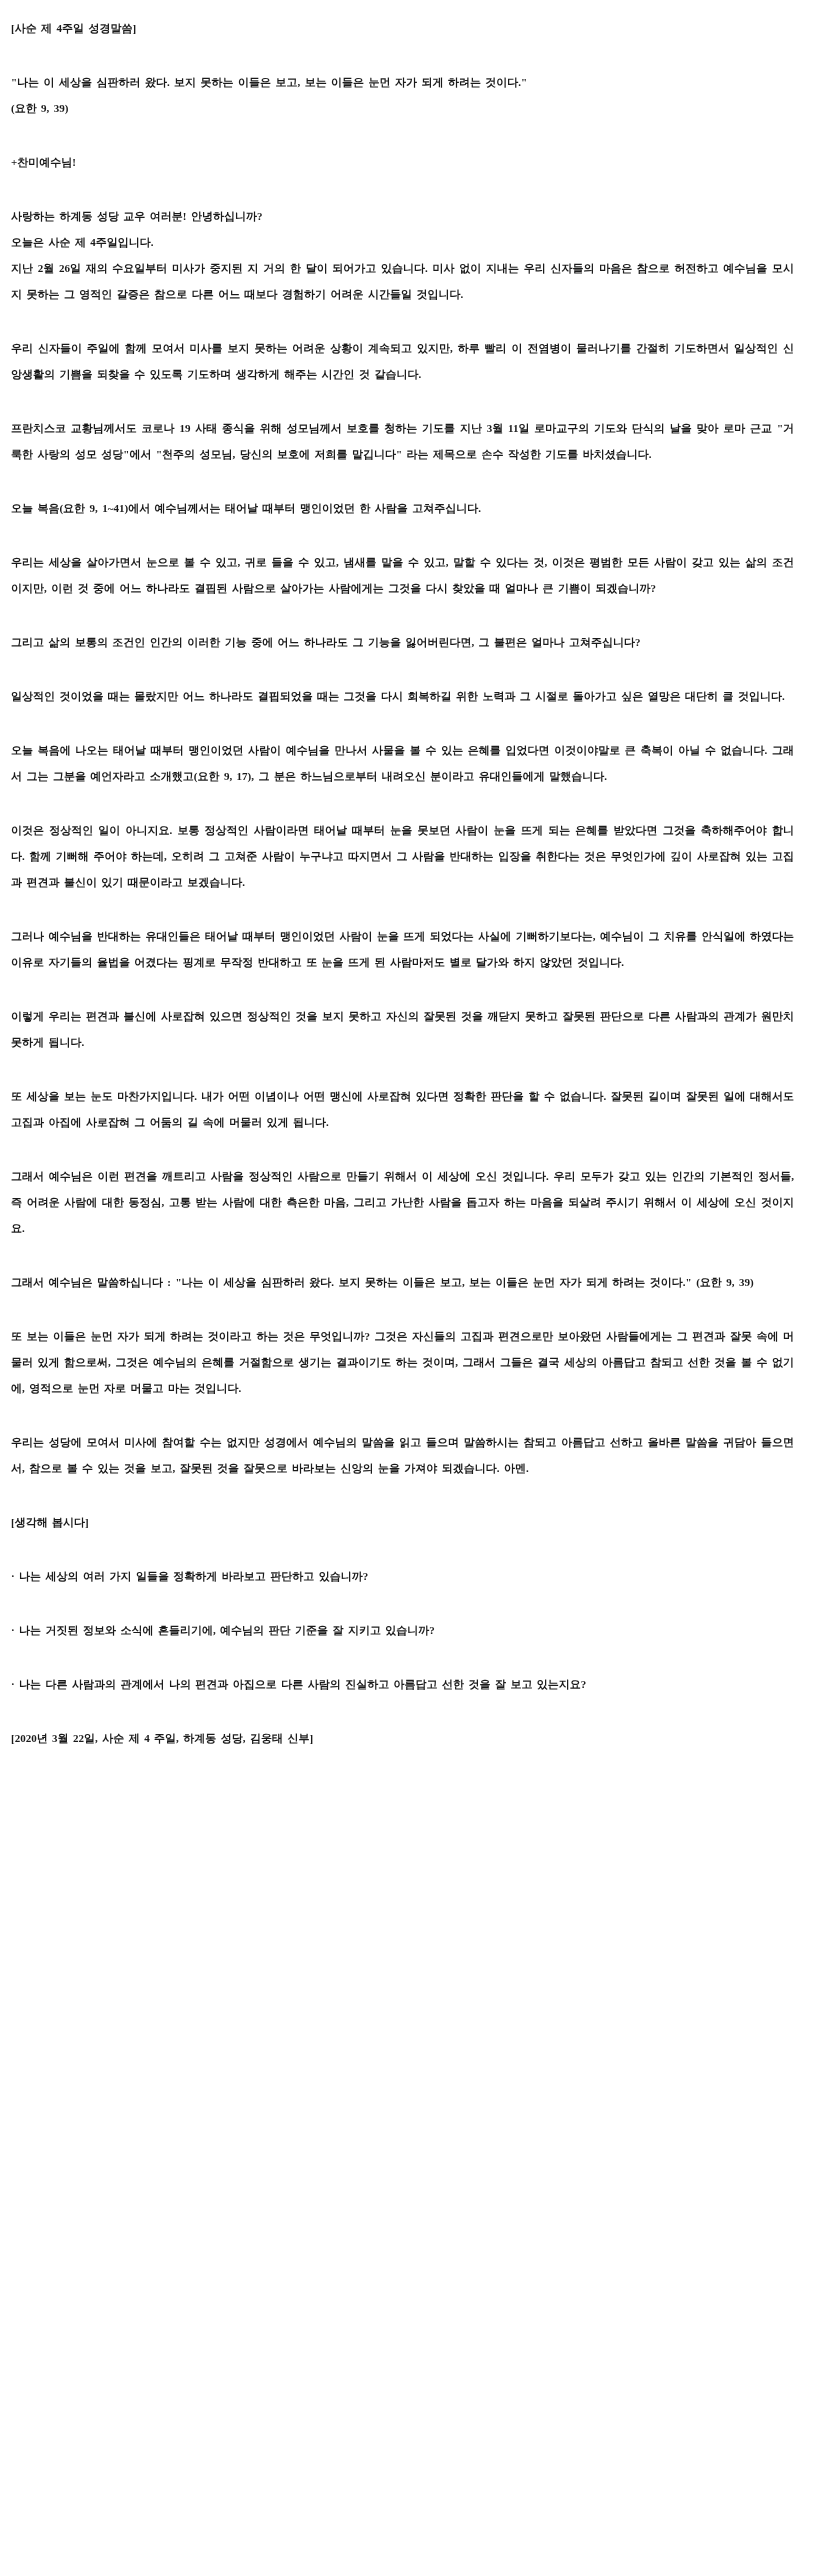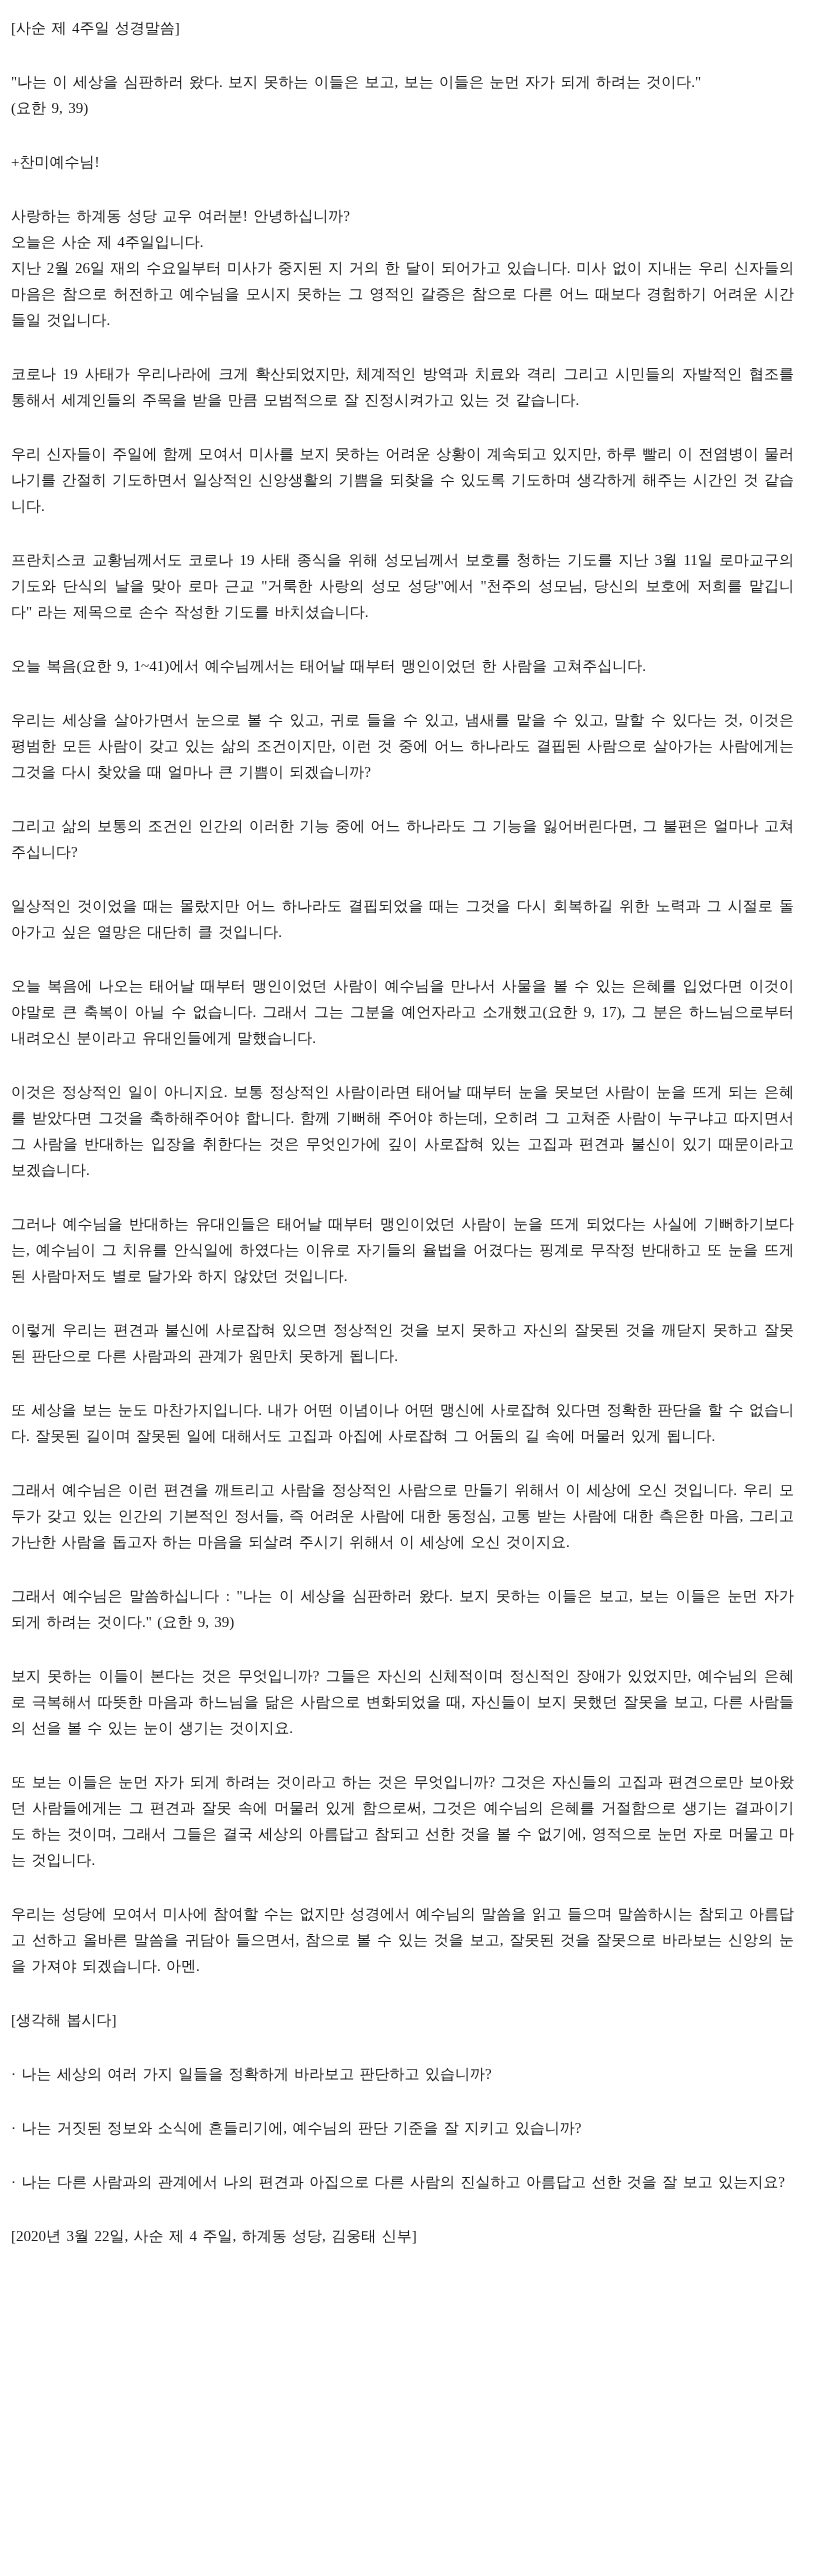--- a/index.html
+++ b/index.html
@@ -15,22 +15,22 @@
     background: #ffffff;
     color: #1a1a1a;
     font-family: "Liberation Serif", "DejaVu Serif", serif;
     font-size: 17px;
     line-height: 26px;
     word-spacing: 1.7px;
   }
   .page h1, .page h2, .page p {
     margin: 28px 0 0 0;
     padding: 0;
-    font-size: 15px;
-    font-weight: normal;
+    font-size: 11px;
+    font-weight: bold;
     white-space: pre-wrap;
     text-align: justify;
   }
   .page h1:first-child {
     margin-top: 0;
   }
   .body-paragraphs p, .reflection-questions p {
     margin: 28px 15px 0 0;
   }
   .doc-footer {
@@ -47,35 +47,33 @@
 
   <p>"나는 이 세상을 심판하러 왔다. 보지 못하는 이들은 보고, 보는 이들은 눈먼 자가 되게 하려는 것이다."
 (요한 9, 39)</p>
 
   <p>+찬미예수님!</p>
 
   <div class="body-paragraphs">
       <p>사랑하는 하계동 성당 교우 여러분! 안녕하십니까?
 오늘은 사순 제 4주일입니다.
 지난 2월 26일 재의 수요일부터 미사가 중지된 지 거의 한 달이 되어가고 있습니다. 미사 없이 지내는 우리 신자들의 마음은 참으로 허전하고 예수님을 모시지 못하는 그 영적인 갈증은 참으로 다른 어느 때보다 경험하기 어려운 시간들일 것입니다.</p>
-      <p>코로나 19 사태가 우리나라에 크게 확산되었지만, 체계적인 방역과 치료와 격리 그리고 시민들의 자발적인 협조를 통해서 세계인들의 주목을 받을 만큼 모범적으로 잘 진정시켜가고 있는 것 같습니다.</p>
       <p>우리 신자들이 주일에 함께 모여서 미사를 보지 못하는 어려운 상황이 계속되고 있지만, 하루 빨리 이 전염병이 물러나기를 간절히 기도하면서 일상적인 신앙생활의 기쁨을 되찾을 수 있도록 기도하며 생각하게 해주는 시간인 것 같습니다.</p>
       <p>프란치스코 교황님께서도 코로나 19 사태 종식을 위해 성모님께서 보호를 청하는 기도를 지난 3월 11일 로마교구의 기도와 단식의 날을 맞아 로마 근교 "거룩한 사랑의 성모 성당"에서 "천주의 성모님, 당신의 보호에 저희를 맡깁니다" 라는 제목으로 손수 작성한 기도를 바치셨습니다.</p>
       <p>오늘 복음(요한 9, 1~41)에서 예수님께서는 태어날 때부터 맹인이었던 한 사람을 고쳐주십니다.</p>
       <p>우리는 세상을 살아가면서 눈으로 볼 수 있고, 귀로 들을 수 있고, 냄새를 맡을 수 있고, 말할 수 있다는 것, 이것은 평범한 모든 사람이 갖고 있는 삶의 조건이지만, 이런 것 중에 어느 하나라도 결핍된 사람으로 살아가는 사람에게는 그것을 다시 찾았을 때 얼마나 큰 기쁨이 되겠습니까?</p>
       <p>그리고 삶의 보통의 조건인 인간의 이러한 기능 중에 어느 하나라도 그 기능을 잃어버린다면, 그 불편은 얼마나 고쳐주십니다?</p>
       <p>일상적인 것이었을 때는 몰랐지만 어느 하나라도 결핍되었을 때는 그것을 다시 회복하길 위한 노력과 그 시절로 돌아가고 싶은 열망은 대단히 클 것입니다.</p>
       <p>오늘 복음에 나오는 태어날 때부터 맹인이었던 사람이 예수님을 만나서 사물을 볼 수 있는 은혜를 입었다면 이것이야말로 큰 축복이 아닐 수 없습니다. 그래서 그는 그분을 예언자라고 소개했고(요한 9, 17), 그 분은 하느님으로부터 내려오신 분이라고 유대인들에게 말했습니다.</p>
       <p>이것은 정상적인 일이 아니지요. 보통 정상적인 사람이라면 태어날 때부터 눈을 못보던 사람이 눈을 뜨게 되는 은혜를 받았다면 그것을 축하해주어야 합니다. 함께 기뻐해 주어야 하는데, 오히려 그 고쳐준 사람이 누구냐고 따지면서 그 사람을 반대하는 입장을 취한다는 것은 무엇인가에 깊이 사로잡혀 있는 고집과 편견과 불신이 있기 때문이라고 보겠습니다.</p>
       <p>그러나 예수님을 반대하는 유대인들은 태어날 때부터 맹인이었던 사람이 눈을 뜨게 되었다는 사실에 기뻐하기보다는, 예수님이 그 치유를 안식일에 하였다는 이유로 자기들의 율법을 어겼다는 핑계로 무작정 반대하고 또 눈을 뜨게 된 사람마저도 별로 달가와 하지 않았던 것입니다.</p>
       <p>이렇게 우리는 편견과 불신에 사로잡혀 있으면 정상적인 것을 보지 못하고 자신의 잘못된 것을 깨닫지 못하고 잘못된 판단으로 다른 사람과의 관계가 원만치 못하게 됩니다.</p>
       <p>또 세상을 보는 눈도 마찬가지입니다. 내가 어떤 이념이나 어떤 맹신에 사로잡혀 있다면 정확한 판단을 할 수 없습니다. 잘못된 길이며 잘못된 일에 대해서도 고집과 아집에 사로잡혀 그 어둠의 길 속에 머물러 있게 됩니다.</p>
       <p>그래서 예수님은 이런 편견을 깨트리고 사람을 정상적인 사람으로 만들기 위해서 이 세상에 오신 것입니다. 우리 모두가 갖고 있는 인간의 기본적인 정서들, 즉 어려운 사람에 대한 동정심, 고통 받는 사람에 대한 측은한 마음, 그리고 가난한 사람을 돕고자 하는 마음을 되살려 주시기 위해서 이 세상에 오신 것이지요.</p>
       <p>그래서 예수님은 말씀하십니다 : "나는 이 세상을 심판하러 왔다. 보지 못하는 이들은 보고, 보는 이들은 눈먼 자가 되게 하려는 것이다." (요한 9, 39)</p>
-      <p>보지 못하는 이들이 본다는 것은 무엇입니까? 그들은 자신의 신체적이며 정신적인 장애가 있었지만, 예수님의 은혜로 극복해서 따뜻한 마음과 하느님을 닮은 사람으로 변화되었을 때, 자신들이 보지 못했던 잘못을 보고, 다른 사람들의 선을 볼 수 있는 눈이 생기는 것이지요.</p>
       <p>또 보는 이들은 눈먼 자가 되게 하려는 것이라고 하는 것은 무엇입니까? 그것은 자신들의 고집과 편견으로만 보아왔던 사람들에게는 그 편견과 잘못 속에 머물러 있게 함으로써, 그것은 예수님의 은혜를 거절함으로 생기는 결과이기도 하는 것이며, 그래서 그들은 결국 세상의 아름답고 참되고 선한 것을 볼 수 없기에, 영적으로 눈먼 자로 머물고 마는 것입니다.</p>
       <p>우리는 성당에 모여서 미사에 참여할 수는 없지만 성경에서 예수님의 말씀을 읽고 들으며 말씀하시는 참되고 아름답고 선하고 올바른 말씀을 귀담아 들으면서, 참으로 볼 수 있는 것을 보고, 잘못된 것을 잘못으로 바라보는 신앙의 눈을 가져야 되겠습니다. 아멘.</p>
     </div>
 
   <h2>[생각해 봅시다]</h2>
 
   <div class="reflection-questions">
       <p>· 나는 세상의 여러 가지 일들을 정확하게 바라보고 판단하고 있습니까?</p>
       <p>· 나는 거짓된 정보와 소식에 흔들리기에, 예수님의 판단 기준을 잘 지키고 있습니까?</p>
       <p>· 나는 다른 사람과의 관계에서 나의 편견과 아집으로 다른 사람의 진실하고 아름답고 선한 것을 잘 보고 있는지요?</p>

